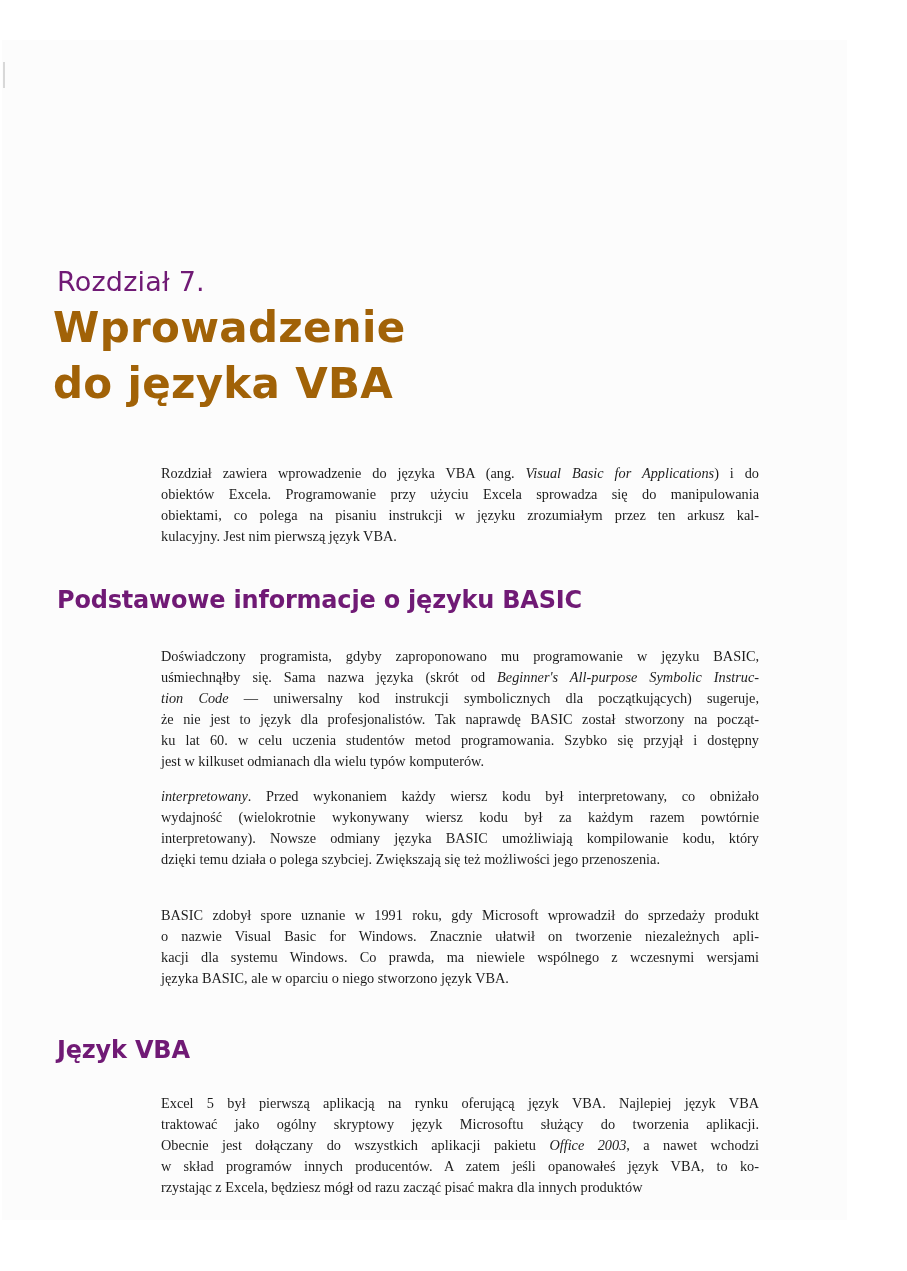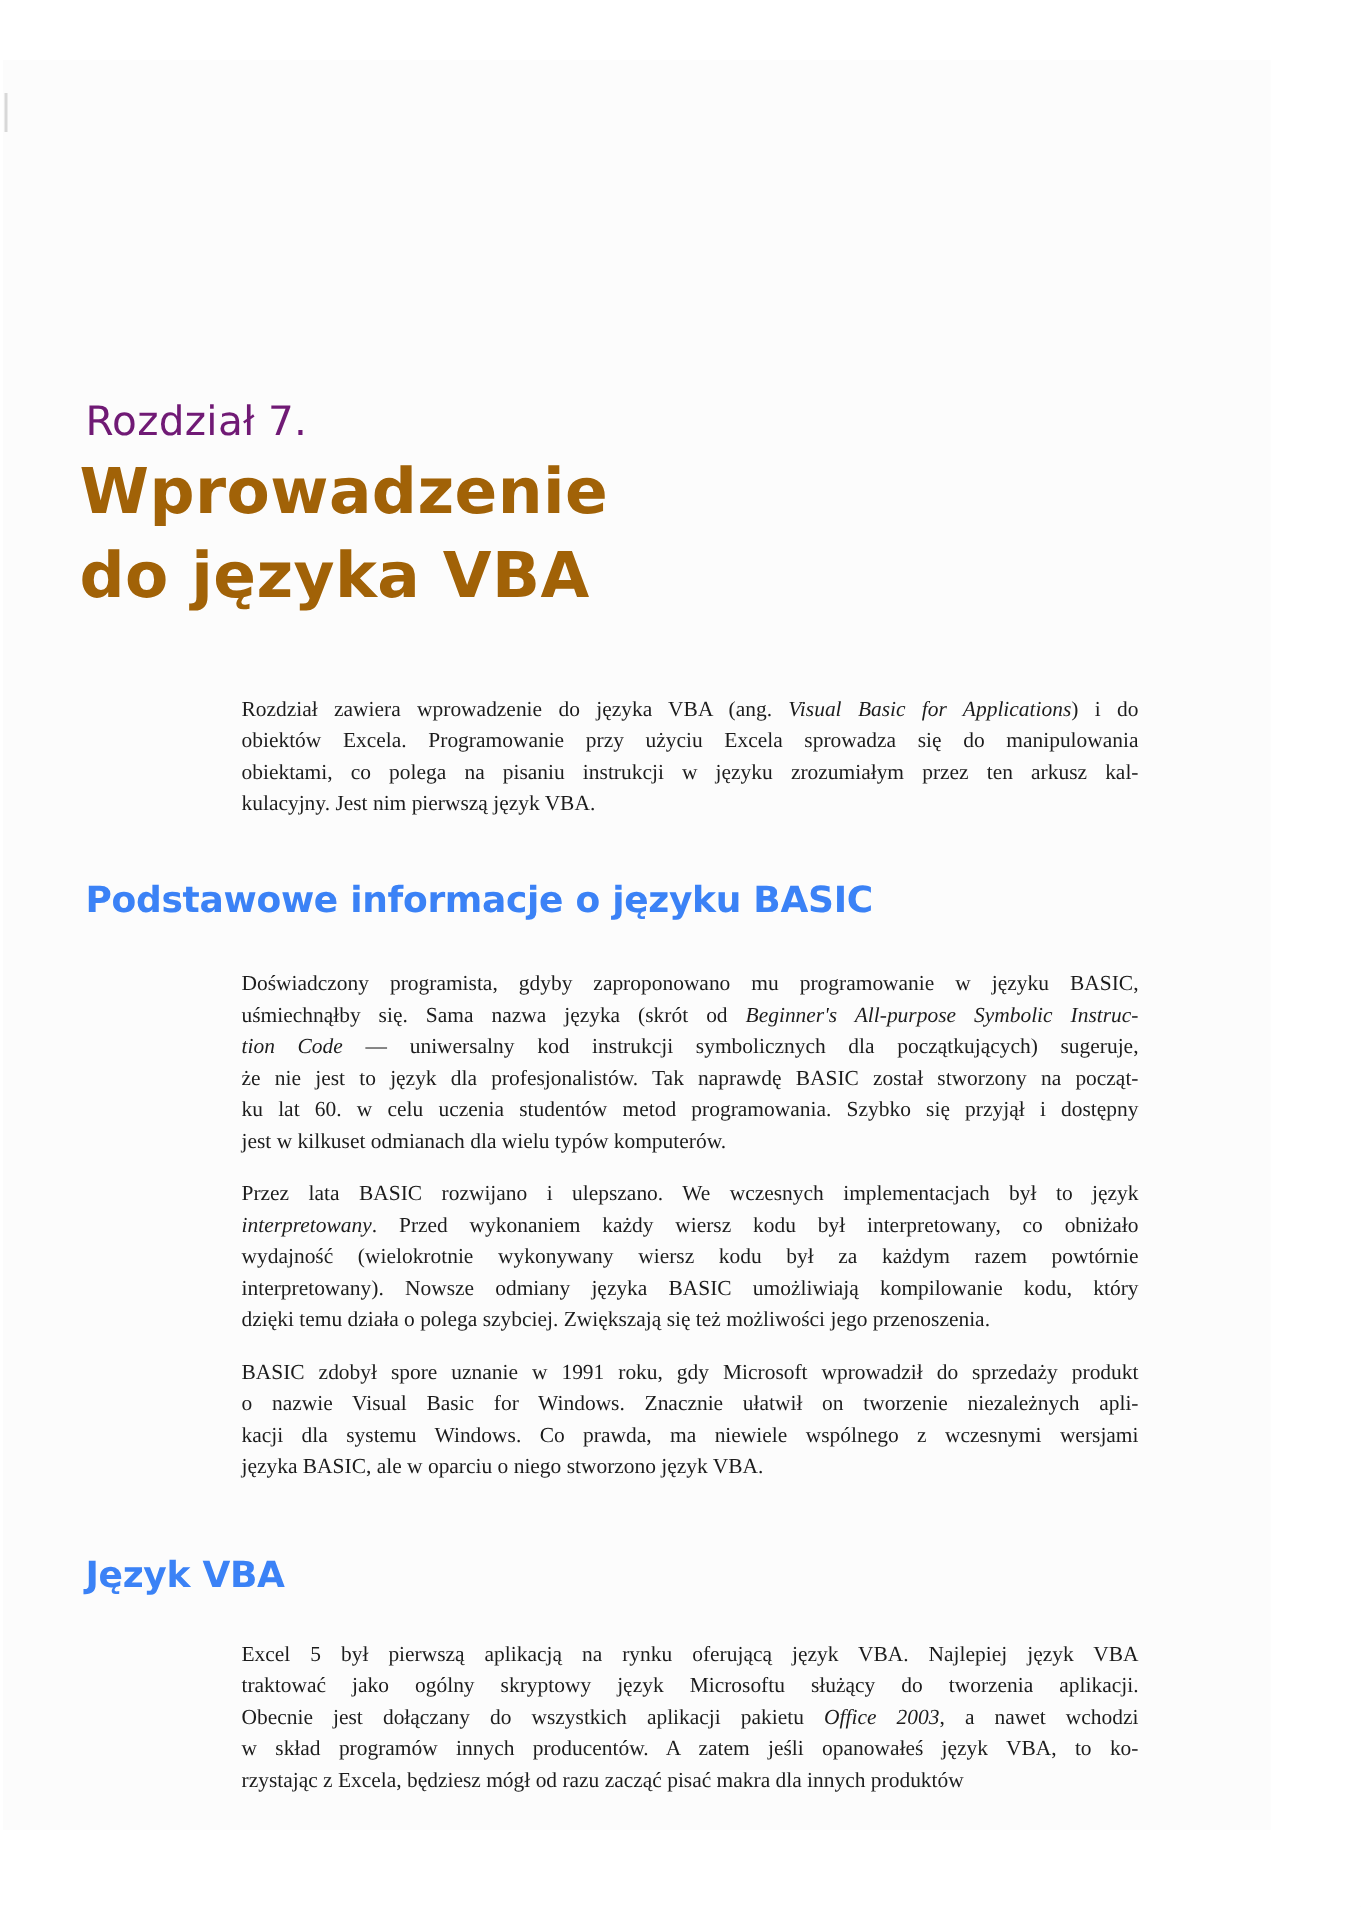--- a/index.html
+++ b/index.html
@@ -48,21 +48,21 @@
       line-height: 56px;
       color: #a16207;
       letter-spacing: 0.3px;
     }
     .section-heading {
       position: absolute;
       left: 57px;
       font-family: "DejaVu Sans", sans-serif;
       font-weight: bold;
       font-size: 24px;
-      color: #3b82f6;
+      color: #701a75;
       letter-spacing: -0.2px;
     }
     .para {
       position: absolute;
       left: 133px;
       width: 598px;
       font-family: "Liberation Serif", serif;
       font-size: 14.3px;
       color: #1c1c1c;
       margin-left: 28px;
@@ -104,21 +104,20 @@
 
 <div class="para" style="top:646px;">
     <span class="line"><span>Doświadczony programista, gdyby zaproponowano mu programowanie w języku BASIC,</span></span>
     <span class="line"><span>uśmiechnąłby się. Sama nazwa języka (skrót od </span><span class="it">Beginner's All-purpose Symbolic Instruc-</span></span>
     <span class="line"><span class="it">tion Code</span><span> — uniwersalny kod instrukcji symbolicznych dla początkujących) sugeruje,</span></span>
     <span class="line"><span>że nie jest to język dla profesjonalistów. Tak naprawdę BASIC został stworzony na począt-</span></span>
     <span class="line"><span>ku lat 60. w celu uczenia studentów metod programowania. Szybko się przyjął i dostępny</span></span>
     <span class="line last"><span>jest w kilkuset odmianach dla wielu typów komputerów.</span></span>
   </div>
 <div class="para" style="top:786px;">
-    <span class="line"><span>Przez lata BASIC rozwijano i ulepszano. We wczesnych implementacjach był to język</span></span>
     <span class="line"><span class="it">interpretowany</span><span>. Przed wykonaniem każdy wiersz kodu był interpretowany, co obniżało</span></span>
     <span class="line"><span>wydajność (wielokrotnie wykonywany wiersz kodu był za każdym razem powtórnie</span></span>
     <span class="line"><span>interpretowany). Nowsze odmiany języka BASIC umożliwiają kompilowanie kodu, który</span></span>
     <span class="line last"><span>dzięki temu działa o polega szybciej. Zwiększają się też możliwości jego przenoszenia.</span></span>
   </div>
 <div class="para" style="top:905px;">
     <span class="line"><span>BASIC zdobył spore uznanie w 1991 roku, gdy Microsoft wprowadził do sprzedaży produkt</span></span>
     <span class="line"><span>o nazwie Visual Basic for Windows. Znacznie ułatwił on tworzenie niezależnych apli-</span></span>
     <span class="line"><span>kacji dla systemu Windows. Co prawda, ma niewiele wspólnego z wczesnymi wersjami</span></span>
     <span class="line last"><span>języka BASIC, ale w oparciu o niego stworzono język VBA.</span></span>

